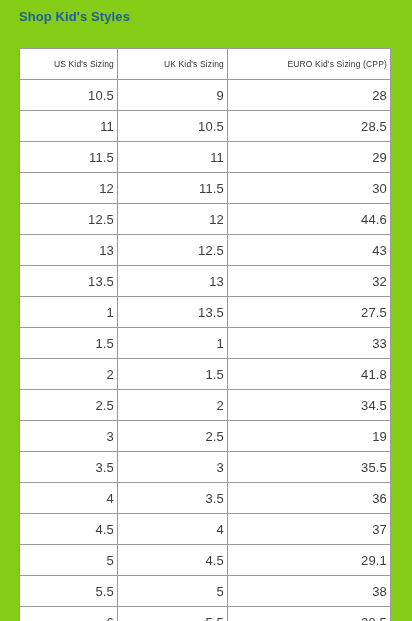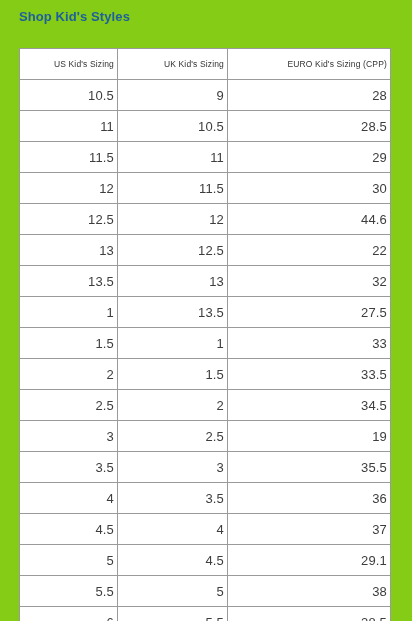--- a/index.html
+++ b/index.html
@@ -129,41 +129,41 @@
             <td>30</td>
           </tr>
           <tr>
             <td>12.5</td>
             <td>12</td>
             <td>44.6</td>
           </tr>
           <tr>
             <td>13</td>
             <td>12.5</td>
-            <td>22</td>
+            <td>43</td>
           </tr>
           <tr>
             <td>13.5</td>
             <td>13</td>
             <td>32</td>
           </tr>
           <tr>
             <td>1</td>
             <td>13.5</td>
             <td>27.5</td>
           </tr>
           <tr>
             <td>1.5</td>
             <td>1</td>
             <td>33</td>
           </tr>
           <tr>
             <td>2</td>
             <td>1.5</td>
-            <td>33.5</td>
+            <td>41.8</td>
           </tr>
           <tr>
             <td>2.5</td>
             <td>2</td>
             <td>34.5</td>
           </tr>
           <tr>
             <td>3</td>
             <td>2.5</td>
             <td>19</td>

